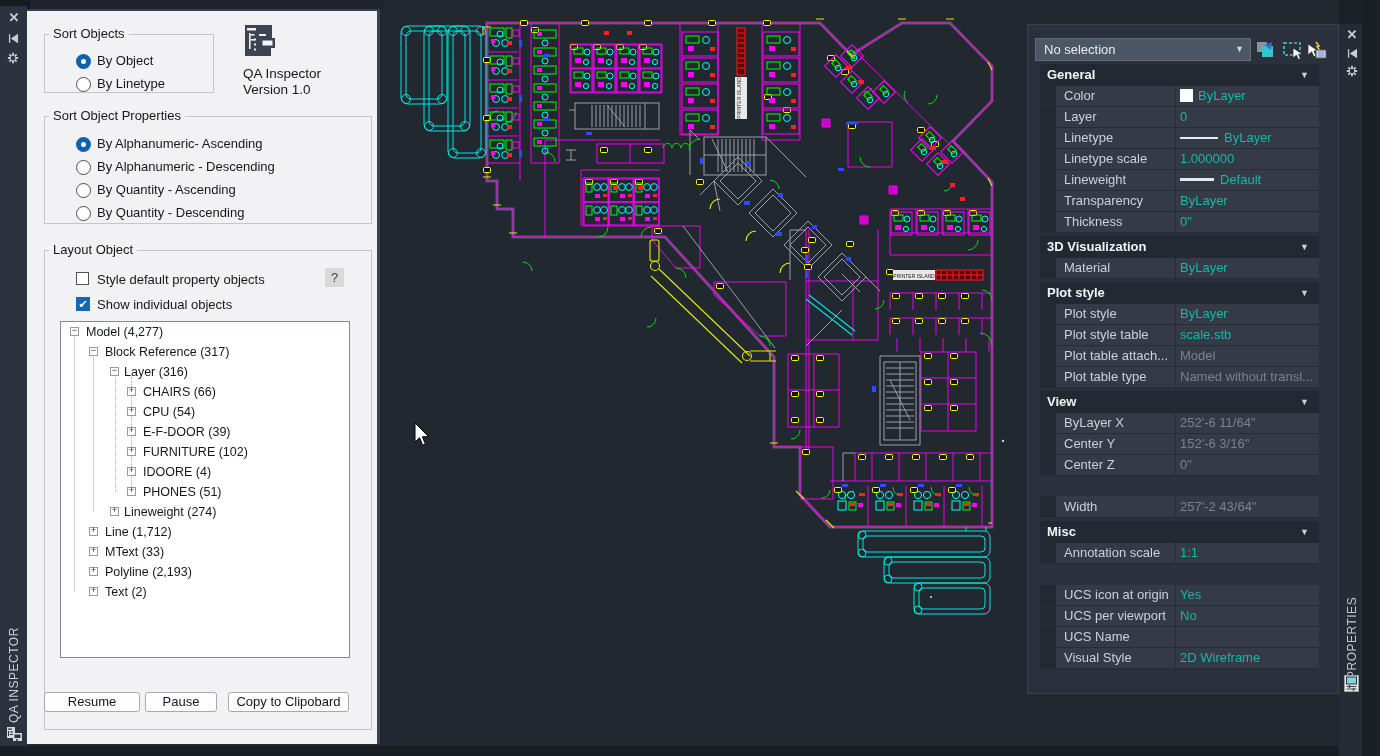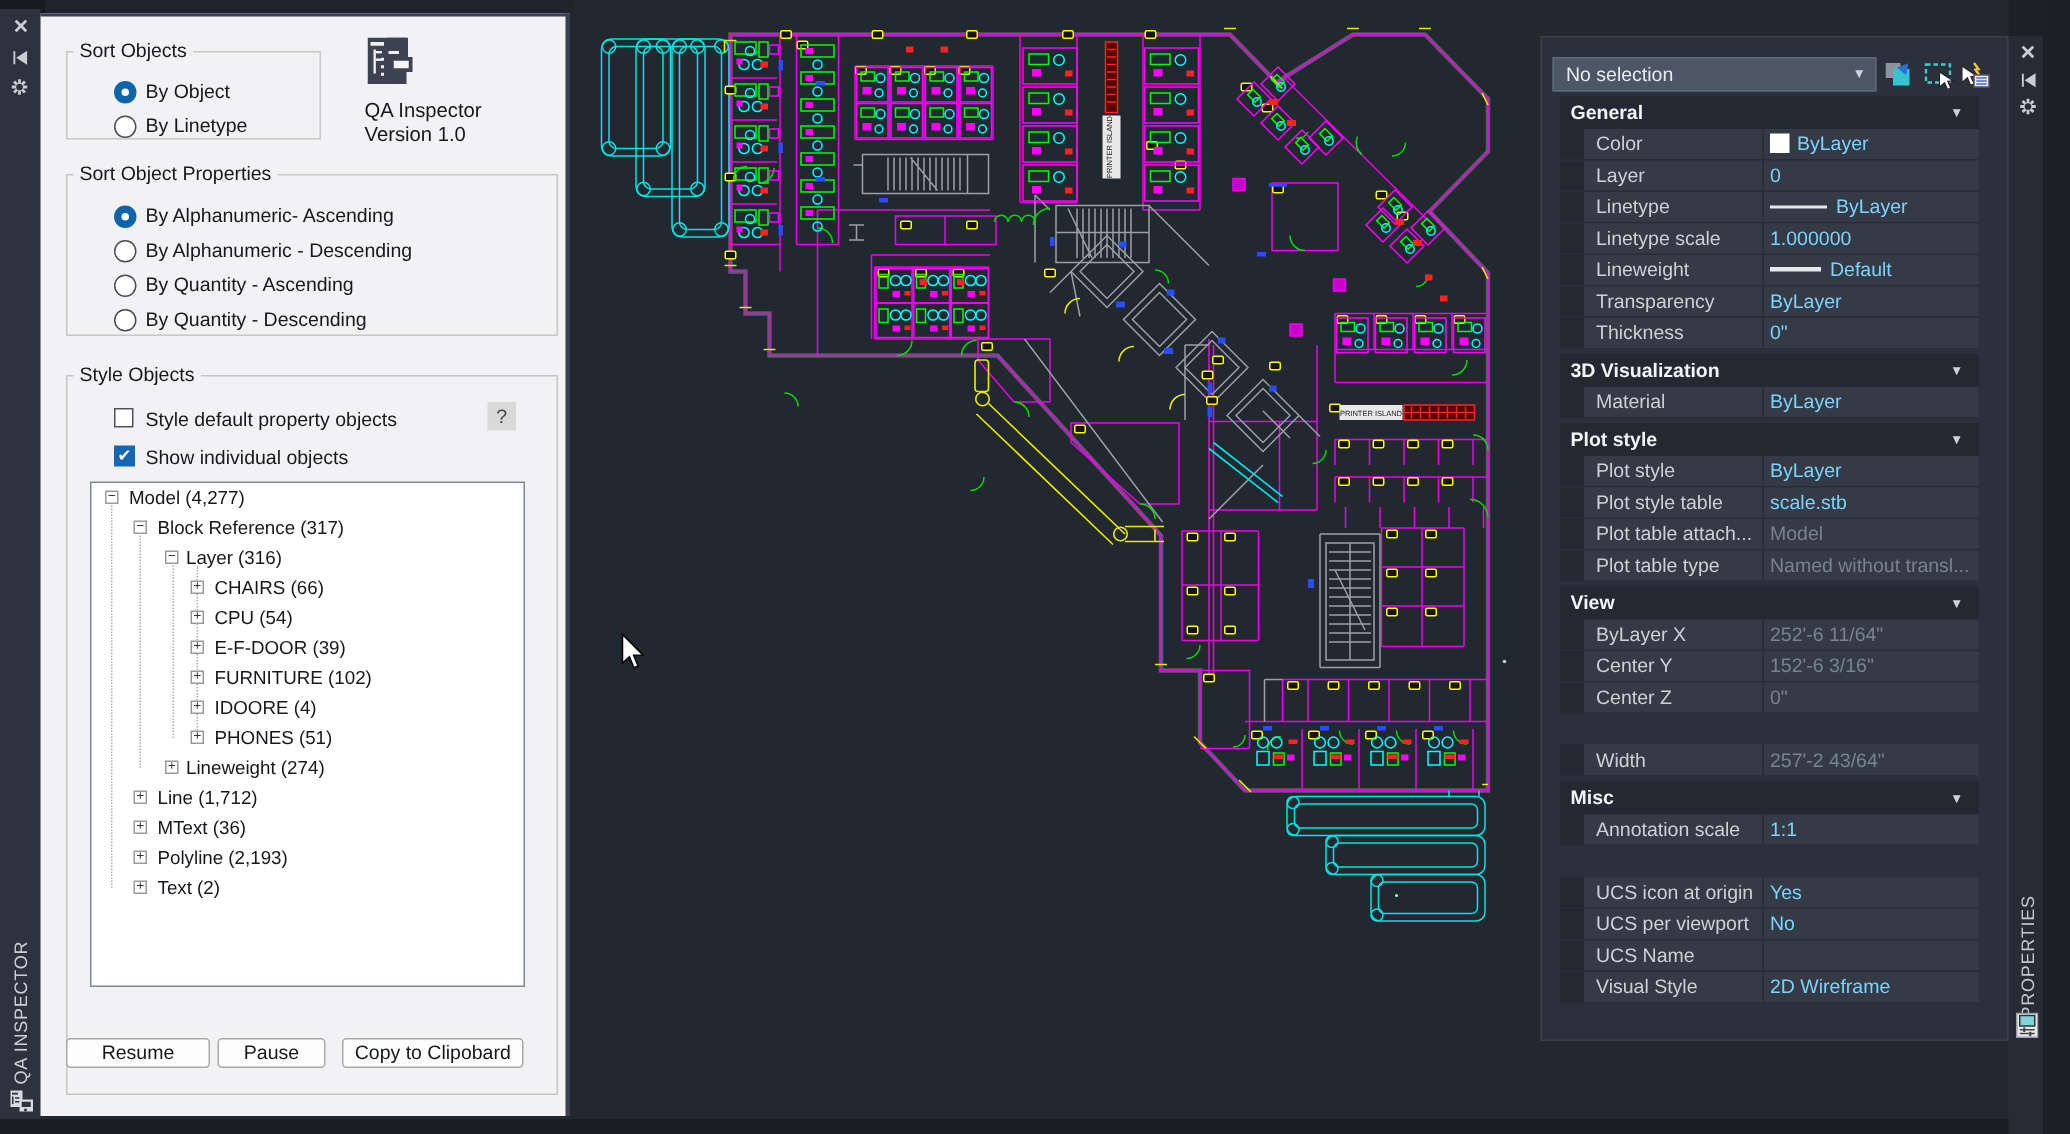--- a/index.html
+++ b/index.html
@@ -24,21 +24,21 @@
 .vtxt{color:#ccd0d6;font-size:12px;letter-spacing:0.5px;white-space:nowrap}
 
 .rp{left:1027px;top:24px;width:312px;height:670px;background:#2b313c;border:1px solid #3a414d;box-sizing:border-box}
 .dd{left:1035px;top:38px;width:216px;height:23px;background:#4d5665;border:1px solid #5f6a79;box-sizing:border-box;color:#e9ecef;font-size:13px;line-height:21px;padding-left:8px}
 .hdr{left:1040px;width:279px;height:22px;background:#232933;color:#f2f4f6;font-size:13px;font-weight:bold;line-height:22px}
 .hdr span{padding-left:7px}
 .harr{position:absolute;right:10px;top:0;color:#ccd1d7;font-size:9px;font-weight:normal}
 .row{left:1040px;width:279px;height:21px;background:#343b47;border-bottom:1px solid #272d37;box-sizing:border-box}
 .row .g{position:absolute;left:0;top:0;width:16px;height:100%;background:#232933}
 .row .l{position:absolute;left:24px;top:0;height:100%;line-height:20px;font-size:13px;color:#ccd1d7;white-space:nowrap}
-.row .v{position:absolute;left:135px;top:0;width:144px;height:100%;border-left:1px solid #272d37;line-height:20px;font-size:13px;color:#7dd3fc;padding-left:4px;box-sizing:border-box;white-space:nowrap}
+.row .v{position:absolute;left:135px;top:0;width:144px;height:100%;border-left:1px solid #272d37;line-height:20px;font-size:13px;color:#14b8a6;padding-left:4px;box-sizing:border-box;white-space:nowrap}
 .dim{color:#79828e !important}
 .rsb{left:1339px;top:24px;width:41px;height:732px;background:#262c35}
 .rsbi{color:#c9cdd4;font-size:13px;left:1344px;width:16px;text-align:center}
 </style>
 </head>
 <body>
 
 <div class="abs" style="left:0;top:0;width:30px;height:9px;background:#171b21"></div>
 <div class="abs" style="left:30px;top:0;width:353px;height:9px;background:#1f242c"></div>
 <div class="abs" style="left:0;top:746px;width:1380px;height:10px;background:#191e25"></div>
@@ -99,21 +99,21 @@
 <div class="abs radio sel" style="left:76px;top:137px"></div>
 <div class="abs lbl" style="left:97px;top:136px">By Alphanumeric- Ascending</div>
 <div class="abs radio" style="left:76px;top:160px"></div>
 <div class="abs lbl" style="left:97px;top:159px">By Alphanumeric - Descending</div>
 <div class="abs radio" style="left:76px;top:183px"></div>
 <div class="abs lbl" style="left:97px;top:182px">By Quantity - Ascending</div>
 <div class="abs radio" style="left:76px;top:206px"></div>
 <div class="abs lbl" style="left:97px;top:205px">By Quantity - Descending</div>
 
 <div class="abs grp" style="left:44px;top:250px;width:326px;height:478px"></div>
-<div class="abs gtitle" style="left:49px;top:243px">Style Objects</div>
+<div class="abs gtitle" style="left:49px;top:243px">Layout Object</div>
 <div class="abs cb" style="left:76px;top:272px"></div>
 <div class="abs lbl" style="left:97px;top:272px">Style default property objects</div>
 <div class="abs" style="left:325px;top:268px;width:19px;height:19px;background:#d9d9d9;color:#444;font-size:13px;text-align:center;line-height:19px">?</div>
 <div class="abs cbc" style="left:76px;top:297px">✔</div>
 <div class="abs lbl" style="left:97px;top:297px">Show individual objects</div>
 
 <div class="abs treebox"></div>
 <div class="abs" style="left:74px;top:337px;width:1px;height:255px;border-left:1px dotted #adadad"></div>
 <div class="abs" style="left:93px;top:357px;width:1px;height:155px;border-left:1px dotted #adadad"></div>
 <div class="abs" style="left:115px;top:377px;width:1px;height:115px;border-left:1px dotted #adadad"></div>
@@ -134,21 +134,21 @@
 <div class="abs ti" style="left:143px;top:442px">FURNITURE (102)</div>
 <div class="abs pm" style="left:127px;top:467px">+</div>
 <div class="abs ti" style="left:143px;top:462px">IDOORE (4)</div>
 <div class="abs pm" style="left:127px;top:487px">+</div>
 <div class="abs ti" style="left:143px;top:482px">PHONES (51)</div>
 <div class="abs pm" style="left:110px;top:507px">+</div>
 <div class="abs ti" style="left:124px;top:502px">Lineweight (274)</div>
 <div class="abs pm" style="left:89px;top:527px">+</div>
 <div class="abs ti" style="left:105px;top:522px">Line (1,712)</div>
 <div class="abs pm" style="left:89px;top:547px">+</div>
-<div class="abs ti" style="left:105px;top:542px">MText (36)</div>
+<div class="abs ti" style="left:105px;top:542px">MText (33)</div>
 <div class="abs pm" style="left:89px;top:567px">+</div>
 <div class="abs ti" style="left:105px;top:562px">Polyline (2,193)</div>
 <div class="abs pm" style="left:89px;top:587px">+</div>
 <div class="abs ti" style="left:105px;top:582px">Text (2)</div>
 
 <div class="abs btn" style="left:44px;top:692px;width:96px">Resume</div>
 <div class="abs btn" style="left:145px;top:692px;width:72px">Pause</div>
 <div class="abs btn" style="left:228px;top:692px;width:121px">Copy to Clipobard</div>
 
 <div class="abs rsb"></div>

